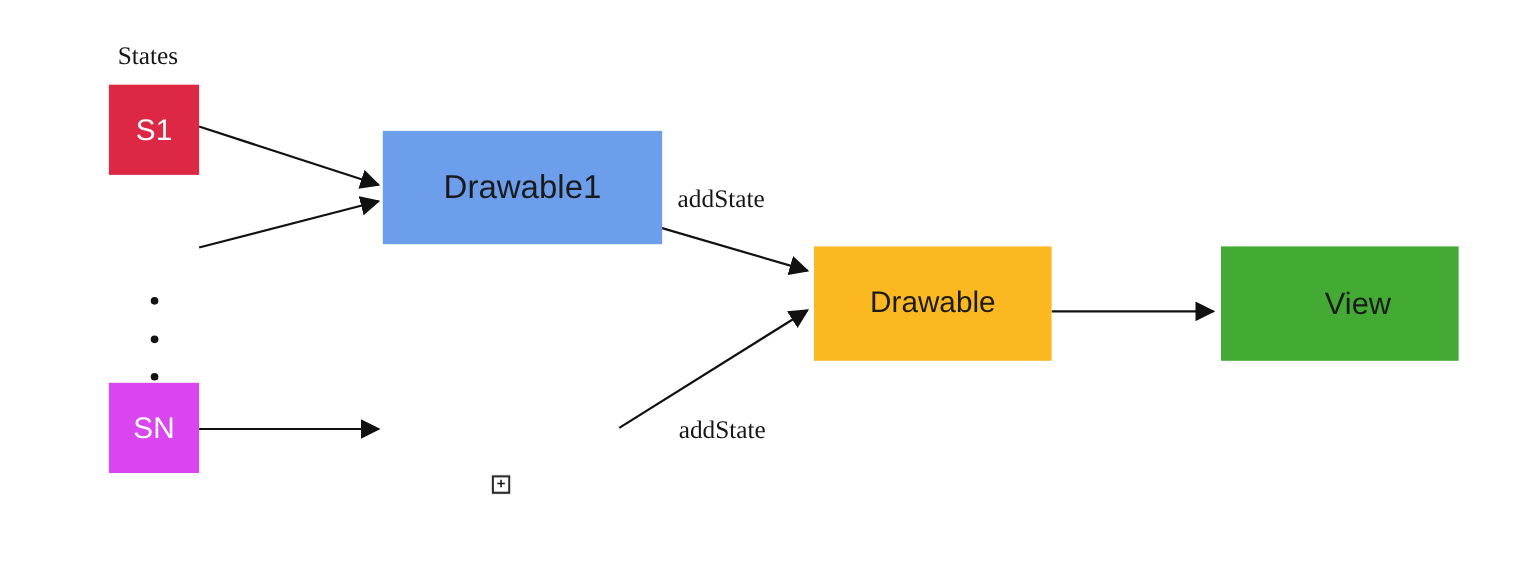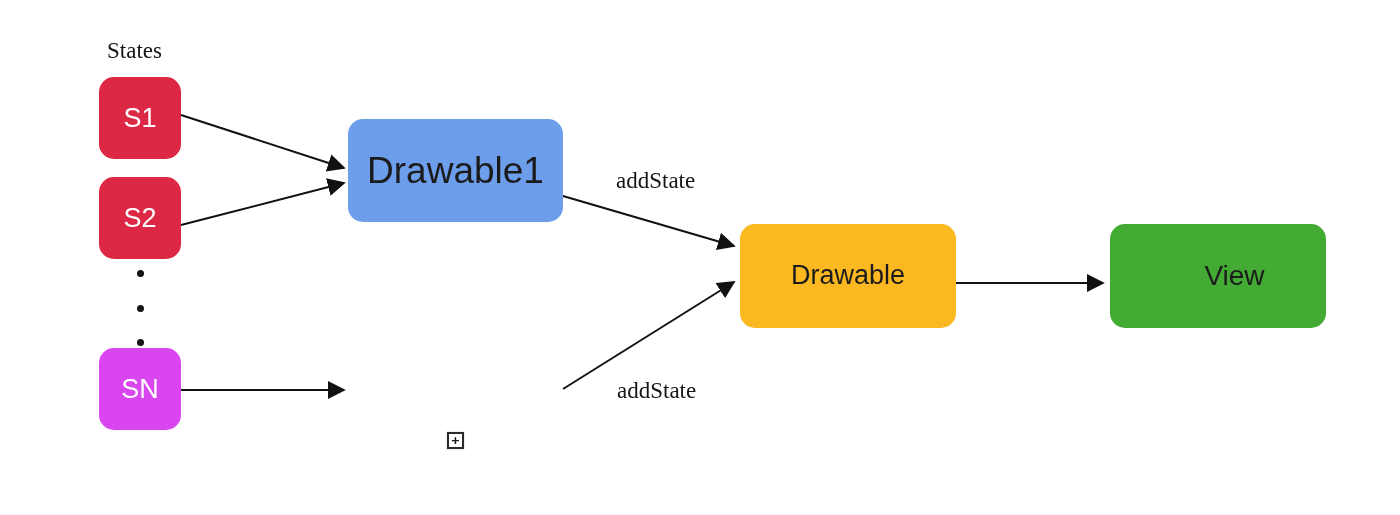--- a/index.html
+++ b/index.html
@@ -25,33 +25,32 @@
   }
   .node {
     position: absolute;
     display: flex;
     align-items: center;
     justify-content: center;
     text-align: center;
     font-family: "Liberation Sans", sans-serif;
     color: #1b1b1b;
     box-sizing: border-box;
-    border-radius: 15px;
   }
   .state-box {
     left: 99px;
     width: 82px;
     height: 82px;
     color: #ffffff;
     font-size: 27px;
   }
   .big-box {
-    width: 215px;
+    width: 254px;
     height: 103px;
-    font-size: 37px;
+    font-size: 30px;
   }
   .mid-box {
     width: 216px;
     height: 104px;
     font-size: 27px;
     line-height: 1.32;
   }
   .serif-label {
     position: absolute;
     font-family: "Liberation Serif", serif;
@@ -102,21 +101,20 @@
     <line x1="181" y1="390" x2="344" y2="390" stroke="#111111" stroke-width="2" marker-end="url(#arrowhead)"></line>
     <line x1="563" y1="196" x2="734" y2="246" stroke="#111111" stroke-width="2" marker-end="url(#arrowhead)"></line>
     <line x1="563" y1="389" x2="734" y2="282" stroke="#111111" stroke-width="2" marker-end="url(#arrowhead)"></line>
     <line x1="956" y1="283" x2="1103" y2="283" stroke="#111111" stroke-width="2" marker-end="url(#arrowhead)"></line>
   </svg>
 
   <div class="serif-label" style="left:107px; top:38px; font-size:23px;">States</div>
 
   <div class="node state-box" style="top: 77px; background-color: rgb(220, 40, 69);">S1</div>
 
-  <div class="node state-box" style="top: 177px; background-color: rgb(220, 40, 69);">S2</div>
 
   <div class="dot" style="top:270px;"></div>
   <div class="dot" style="top:305px;"></div>
   <div class="dot" style="top:339px;"></div>
 
   <div class="node state-box" style="top: 348px; background-color: #d946ef;">SN</div>
 
   <div class="node big-box" style="left: 348px; top: 119px; background-color: rgb(109, 158, 235);">Drawable1</div>
 
 

